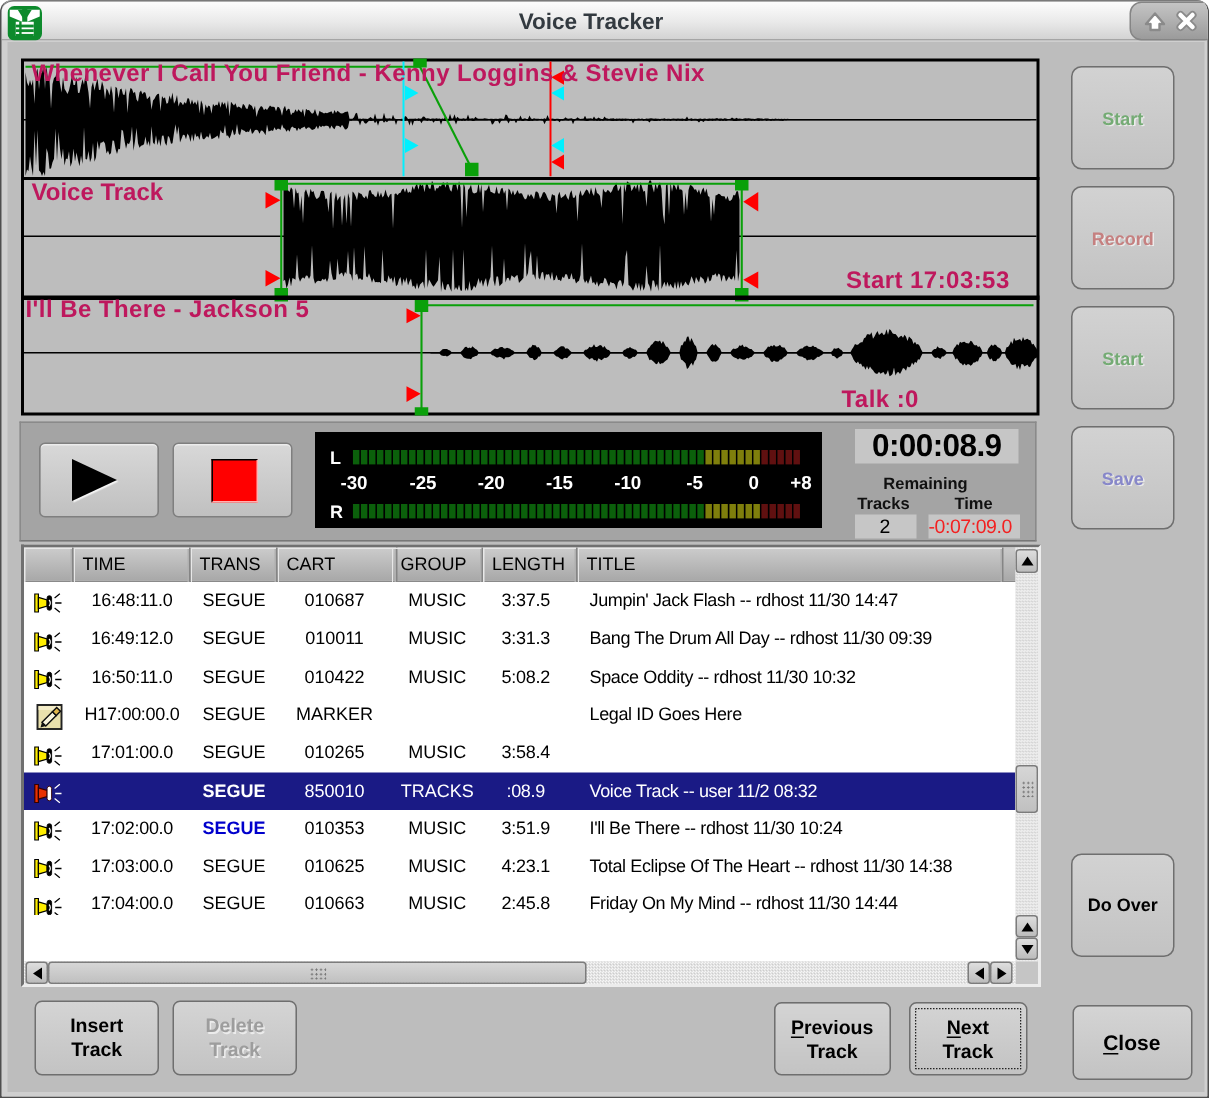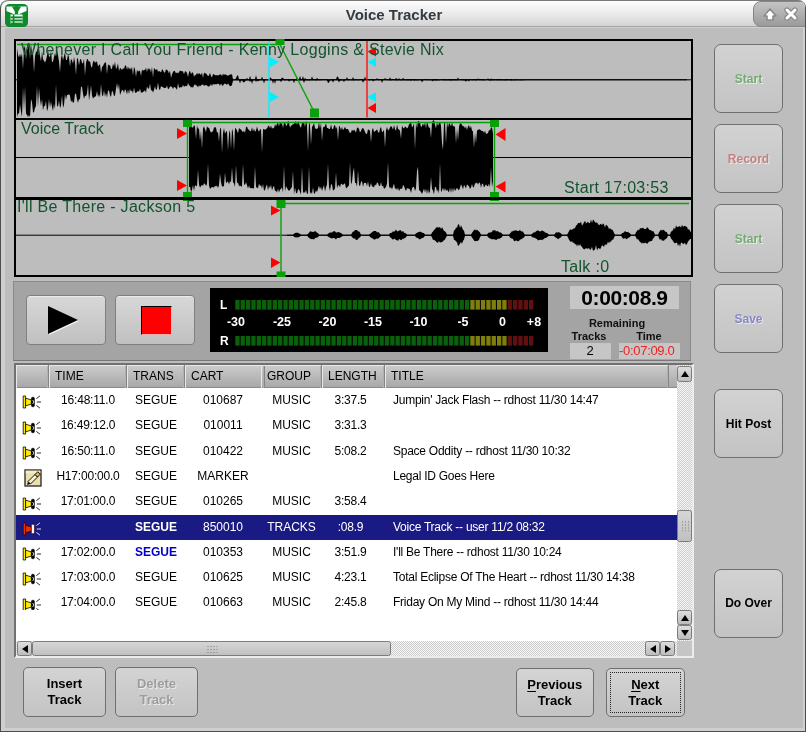--- a/index.html
+++ b/index.html
@@ -4,21 +4,21 @@
 html,body{background:#fff;font-family:"Liberation Sans", sans-serif;}
 #win{position:relative;width:806px;height:732px;background:#cfcfcf;border:1px solid #4e4e4e;border-top:none;overflow:hidden;border-radius:8px 8px 0 0;}
 #tbar{position:absolute;left:0;top:0;width:806px;height:27px;background:linear-gradient(#fdfdfd,#e9e9e9 55%,#d3d3d3);border-bottom:1px solid #a5a5a5;border-top:1px solid #7a7a7a;border-radius:8px 8px 0 0;}
 #ttl{position:absolute;left:0;top:5px;width:786px;text-align:center;font-weight:bold;font-size:15px;color:#333a40;}
 #ricon{position:absolute;left:4px;top:3px;}
 #wtab{position:absolute;right:-4px;top:0px;width:58px;height:26px;background:linear-gradient(#c4c4c4,#9b9b9b);border:1px solid #858585;border-radius:8px;}
 #content{position:absolute;left:4px;top:28px;width:798px;height:700px;background:#bdbdbd;}
 #wavebox{position:absolute;left:13px;top:39px;width:679px;height:238px;background:#bdbdbd;border:2px solid #000;}
 #wavesvg{position:absolute;left:-2px;top:-2px;}
 .tsep{position:absolute;left:13px;width:679px;height:2px;background:#000;}
-.rlab{position:absolute;color:#14532d;font-weight:normal;font-size:16px;letter-spacing:0.3px;white-space:pre;}
+.rlab{position:absolute;color:#be185d;font-weight:bold;font-size:16px;letter-spacing:0.3px;white-space:pre;}
 #panel{position:absolute;left:12px;top:281px;width:678px;height:80px;background:#a4a4a4;border:1px solid #8a8a8a;border-bottom-color:#777;}
 .tbtn{position:absolute;top:13px;width:80px;height:50px;background:linear-gradient(#d8d8d8,#c0c0c0);border:1px solid #7f7f7f;border-radius:4px;box-shadow:inset 0 1px 0 #ececec;}
 #playb{left:12px;}
 #stopb{left:101px;}
 #playtri{position:absolute;left:21px;top:10px;width:0;height:0;border-left:30px solid #000;border-top:14px solid transparent;border-bottom:14px solid transparent;filter:drop-shadow(1px 1px 0 #f5f5f5);}
 #stopsq{position:absolute;left:25px;top:10px;width:31px;height:29px;background:#ff0000;border:1px solid #000;border-right-color:#ffb0b0;border-bottom-color:#ffb0b0;}
 #meter{position:absolute;left:196px;top:6px;}
 #clock{position:absolute;left:556px;top:3.5px;width:109px;height:23px;background:#c6c6c6;color:#000;font-weight:bold;font-size:21px;text-align:center;line-height:23px;letter-spacing:-0.4px;}
 #rem{position:absolute;left:548px;top:35px;width:110px;text-align:center;font-weight:bold;font-size:11px;color:#111;}
 #rtra{position:absolute;left:546px;top:48px;width:58px;text-align:center;font-weight:bold;font-size:11px;color:#111;}
@@ -300,20 +300,21 @@
 <polygon points="3.6,5.2 9.4,6.9 9.4,11.1 3.6,12.8" fill="#ffee00" stroke="#000" stroke-width="0.8"></polygon>
 <rect x="9.4" y="4.2" width="3" height="9.6" rx="1.4" fill="#000" stroke="#000" stroke-width="0.6"></rect>
 <path d="M10.7 7a2.8 2.8 0 0 1 0 4" fill="none" stroke="#fff" stroke-width="0.8"></path>
 <path d="M14.8 9h4.2M14.4 5.6l3.5-2.7M14.4 12.4l3.5 2.7" stroke="#000" stroke-width="0.85" fill="none"></path>
 </svg></span>
 <span class="ctime">16:49:12.0</span>
 <span class="ctrans">SEGUE</span>
 <span class="ccart">010011</span>
 <span class="cgrp">MUSIC</span>
 <span class="clen">3:31.3</span>
+<span class="cttl">Bang The Drum All Day -- rdhost 11/30 09:39</span>
 </div>
 <div class="row" style="top:50.6px">
 <span class="cic"><svg width="22" height="18" viewBox="0 0 22 18">
 <polygon points="1.2,3 3.6,3 3.6,15 1.2,15" fill="#ffee00" stroke="#000" stroke-width="0.8"></polygon>
 <polygon points="3.6,5.2 9.4,6.9 9.4,11.1 3.6,12.8" fill="#ffee00" stroke="#000" stroke-width="0.8"></polygon>
 <rect x="9.4" y="4.2" width="3" height="9.6" rx="1.4" fill="#000" stroke="#000" stroke-width="0.6"></rect>
 <path d="M10.7 7a2.8 2.8 0 0 1 0 4" fill="none" stroke="#fff" stroke-width="0.8"></path>
 <path d="M14.8 9h4.2M14.4 5.6l3.5-2.7M14.4 12.4l3.5 2.7" stroke="#000" stroke-width="0.85" fill="none"></path>
 </svg></span>
 <span class="ctime">16:50:11.0</span>
@@ -455,22 +456,24 @@
     <div class="sbtn" style="left:644px;top:0;width:15px;height:15px;">
           <div class="arr" style="border-top:4px solid transparent;border-bottom:4px solid transparent;border-left:6.5px solid #000;"></div>
         </div>
   </div>
 </div>
 
 <div class="sq etch" style="top:44px;color:#74ab74;">Start</div>
 <div class="sq etch" style="top:124px;color:#c58080;">Record</div>
 <div class="sq etch" style="top:204px;color:#74ab74;">Start</div>
 <div class="sq etch" style="top:284px;color:#8787c9;">Save</div>
-<div class="sq" style="top:389px;">Hit Post</div>
 <div class="sq" style="top:568.5px;">Do Over</div>
+<div class="bb" style="left:713.5px;top:670px;width:80px;height:50px;font-size:14px;">
+      <span><u>C</u>lose</span>
+    </div>
 
 <div class="bb" style="left:22px;top:667px;width:83px;height:50px;">Insert<br>Track</div>
 <div class="bb etch" style="left:114px;top:667px;width:83px;height:50px;color:#9d9d9d;">Delete<br>Track</div>
 <div class="bb" style="left:514.5px;top:668px;width:78.5px;height:49px;">
       <span><u>P</u>revious<br>Track</span>
     </div>
 <div class="bb" style="left:605px;top:668px;width:78.5px;height:49px;outline:1px dotted #222;outline-offset:-5px;">
       <span><u>N</u>ext<br>Track</span>
     </div>
 </div>

